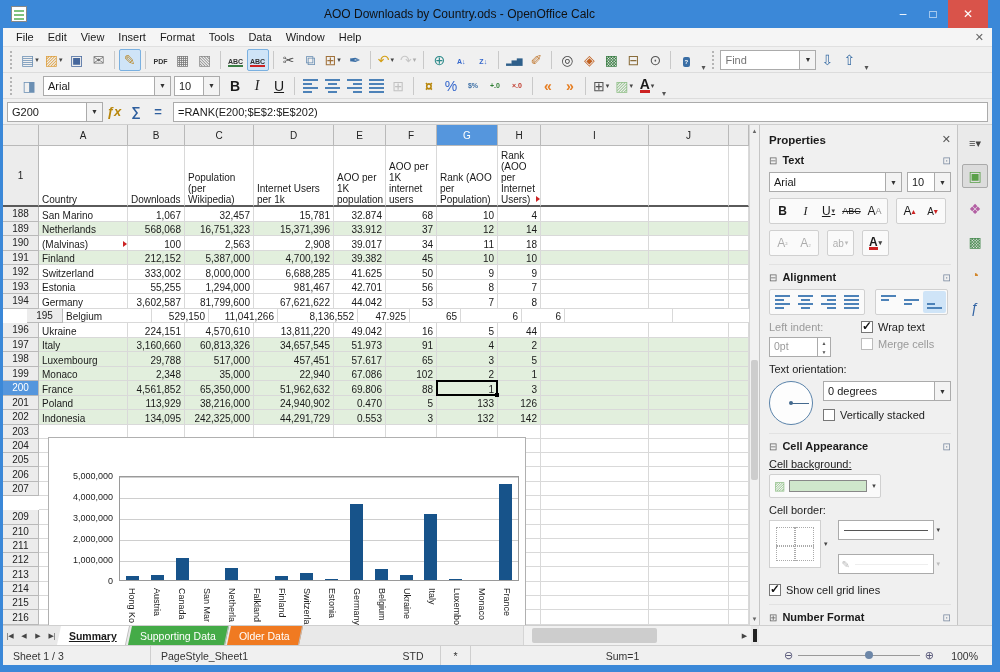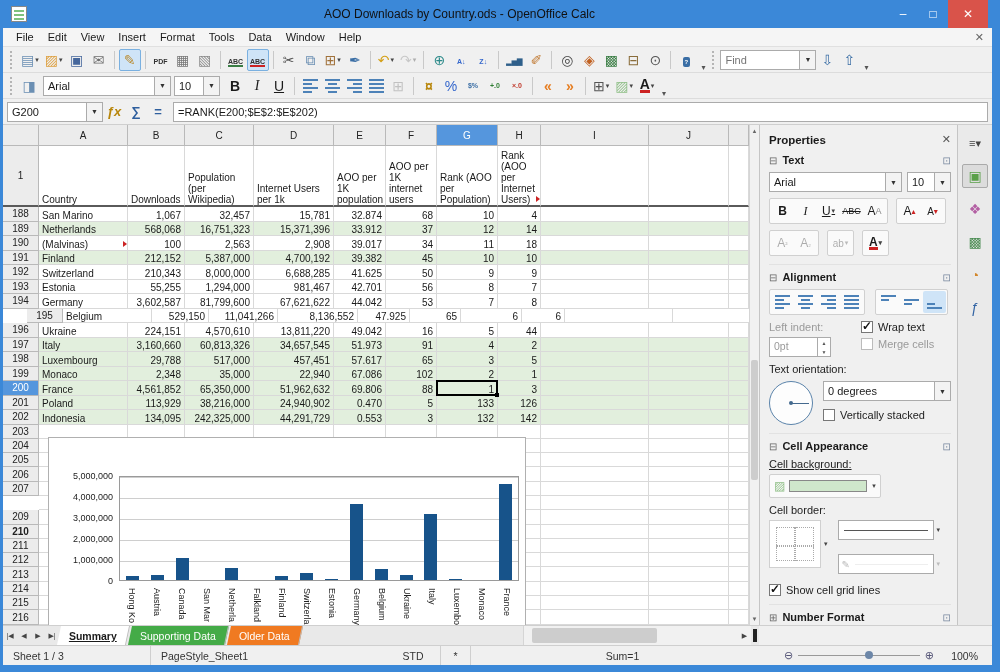--- a/index.html
+++ b/index.html
@@ -476,21 +476,21 @@
             <div class="cell num" style="width: 51px;">45</div>
             <div class="cell num" style="width: 61px;">10</div>
             <div class="cell num" style="width: 43px;">10</div>
             <div class="cell" style="width: 108px;"></div>
             <div class="cell" style="width: 80px;"></div>
             <div class="cell" style="width: 20px;"></div>
           </div>
           <div class="grow" style="height: 14.5px;">
             <div class="rowhdr" style="width: 36px;">192</div>
             <div class="cell" style="width: 89px;">Switzerland</div>
-            <div class="cell num" style="width: 57px;">210,343</div>
+            <div class="cell num" style="width: 57px;">333,002</div>
             <div class="cell num" style="width: 69px;">8,000,000</div>
             <div class="cell num" style="width: 80px;">6,688,285</div>
             <div class="cell num" style="width: 52px;">41.625</div>
             <div class="cell num" style="width: 51px; text-align: right;">50</div>
             <div class="cell num" style="width: 61px;">9</div>
             <div class="cell num" style="width: 43px;">9</div>
             <div class="cell" style="width: 108px;"></div>
             <div class="cell" style="width: 80px;"></div>
             <div class="cell" style="width: 20px;"></div>
           </div>
@@ -726,21 +726,21 @@
             <div class="cell" style="width: 80px;"></div>
             <div class="cell" style="width: 52px;"></div>
             <div class="cell" style="width: 51px;"></div>
             <div class="cell" style="width: 61px;"></div>
             <div class="cell" style="width: 43px;"></div>
             <div class="cell" style="width: 108px;"></div>
             <div class="cell" style="width: 80px;"></div>
             <div class="cell" style="width: 20px;"></div>
           </div>
           <div class="grow" style="height: 14.3px;">
-            <div class="rowhdr" style="width: 36px; font-weight: bold;">210</div>
+            <div class="rowhdr" style="width: 36px;">210</div>
             <div class="cell" style="width: 89px;"></div>
             <div class="cell" style="width: 57px;"></div>
             <div class="cell" style="width: 69px;"></div>
             <div class="cell" style="width: 80px;"></div>
             <div class="cell" style="width: 52px;"></div>
             <div class="cell" style="width: 51px;"></div>
             <div class="cell" style="width: 61px;"></div>
             <div class="cell" style="width: 43px;"></div>
             <div class="cell" style="width: 108px;"></div>
             <div class="cell" style="width: 80px;"></div>

